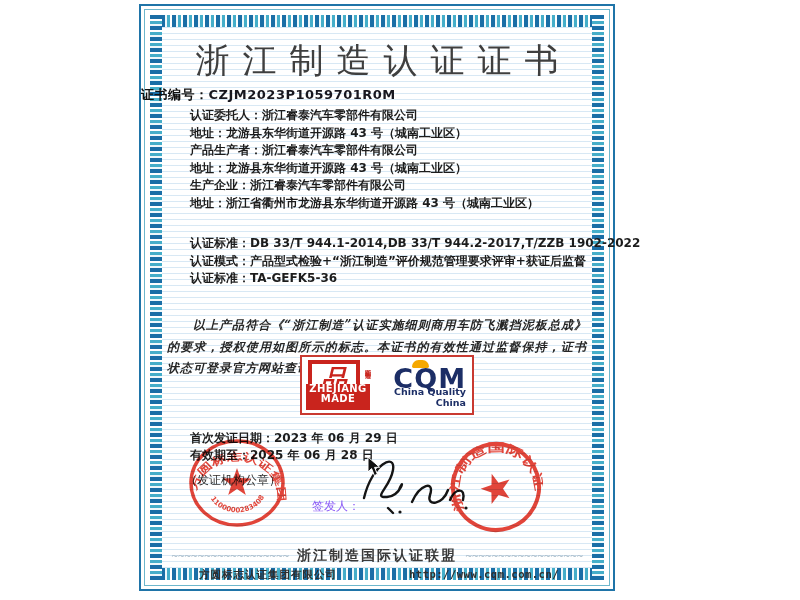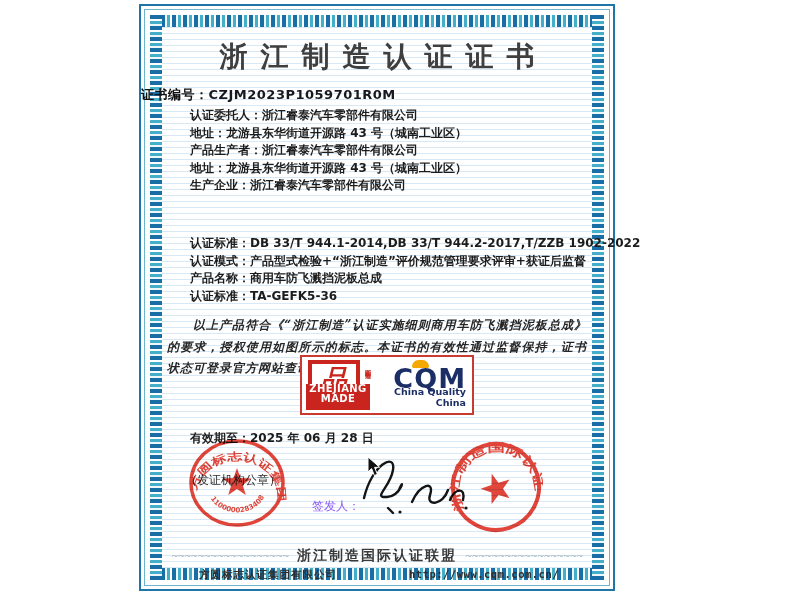--- a/index.html
+++ b/index.html
@@ -17,22 +17,22 @@
   .orn.left, .orn.right { background:repeating-linear-gradient(0deg,
            #1a6ea6 0 4px, #eef8fb 4px 6px, #45aec9 6px 9px, #ffffff 9px 11px); }
   .orn.left   { top:9px; bottom:9px; left:9px;   width:12px; }
   .orn.right  { top:9px; bottom:9px; right:9px;  width:12px; }
 
   .paper { position:absolute; inset:21px; background:#ffffff;
            background-image:repeating-linear-gradient(180deg,
              rgba(125,180,220,0.30) 0 1px, rgba(255,255,255,0) 1px 6px); }
 
   .title { position:absolute; left:0; right:0; top:32px; text-align:center;
-           font-family:"DejaVu Serif","Liberation Serif",serif; font-weight:bold;
-           font-size:28px; color:#3f3f3f; letter-spacing:13px; padding-left:13px; }
+           font-family:"DejaVu Serif","Liberation Serif",serif; font-weight:normal;
+           font-size:34px; color:#3f3f3f; letter-spacing:13px; padding-left:13px; }
 
   .certno { position:absolute; left:0; right:0; top:80px; text-align:left;
             font-size:13px; font-weight:bold; color:#101010; letter-spacing:0.5px; }
   .certno .num { color:#17171f; }
 
   .block { position:absolute; left:49px; right:24px; font-size:12px; color:#1c1c1c; }
   .row { line-height:17.6px; white-space:nowrap; }
   .row .lbl { font-weight:bold;margin-top:17px; }
   .row .val { font-weight:600; }
   .info-block   { top:101px; }
@@ -107,46 +107,47 @@
   <div class="certno">
     <span>证书编号：</span><span class="num">CZJM2023P1059701R0M</span>
   </div>
 
   <div class="block info-block">
     <div class="row"><span class="lbl">认证委托人：</span><span class="val">浙江睿泰汽车零部件有限公司</span></div>
     <div class="row"><span class="lbl">地址：</span><span class="val">龙游县东华街道开源路 43 号（城南工业区）</span></div>
     <div class="row"><span class="lbl">产品生产者：</span><span class="val">浙江睿泰汽车零部件有限公司</span></div>
     <div class="row"><span class="lbl">地址：</span><span class="val">龙游县东华街道开源路 43 号（城南工业区）</span></div>
     <div class="row"><span class="lbl">生产企业：</span><span class="val">浙江睿泰汽车零部件有限公司</span></div>
+    <div class="row"><span class="lbl">地址：</span><span class="val">浙江省衢州市龙游县东华街道开源路 43 号（城南工业区）</span></div>
   </div>
 
   <div class="block detail-block">
     <div class="row"><span class="lbl">认证标准：</span><span class="val">DB 33/T 944.1-2014,DB 33/T 944.2-2017,T/ZZB 1902-2022</span></div>
     <div class="row"><span class="lbl">认证模式：</span><span class="val">产品型式检验+“浙江制造”评价规范管理要求评审+获证后监督</span></div>
-    <div class="row"><span class="lbl">产品名称：</span><span class="val">商用车防飞溅挡泥板总成</span></div>
     <div class="row"><span class="lbl">认证标准：</span><span class="val">TA-GEFK5-36</span></div>
   </div>
 
   <div class="statement">以上产品符合《“浙江制造”认证实施细则商用车防飞溅挡泥板总成》 的要求，授权使用如图所示的标志。本证书的有效性通过监督保持，证书状态可登录官方网站查询。</div>
 
   <div class="logo-box">
     <div class="zjm">
       <div class="zjm-frame"></div>
       <div class="zjm-char">品</div>
       <div class="zjm-vert">浙江制造</div>
       <div class="zjm-bar">ZHEJIANG MADE</div>
     </div>
     <div class="cqm">
       <div class="cqm-arc"></div>
       <div class="cqm-word">CQM</div>
       <div class="cqm-cap">China Quality China</div>
     </div>
   </div>
 
   <div class="date-block">
+    <div class="row"><span class="lbl">首次发证日期：</span><span class="val">2023 年 06 月 29 日</span></div>
     <div class="row"><span class="lbl">有效期至：</span><span class="val">2025 年 06 月 28 日</span></div>
   </div>
 
   <div class="seal-note">（发证机构公章）</div>
   <div class="signer">签发人：</div>
 
   <svg class="signature" viewBox="0 0 130 70">
     <g fill="none" stroke="#151515" stroke-width="2.4" stroke-linecap="round">
       <path d="M22,50 C30,16 54,4 51,22 C48,40 30,50 45,49 C60,48 63,26 57,42"></path>
       <path d="M70,54 C78,36 93,32 88,47 C84,59 101,57 106,42"></path>

